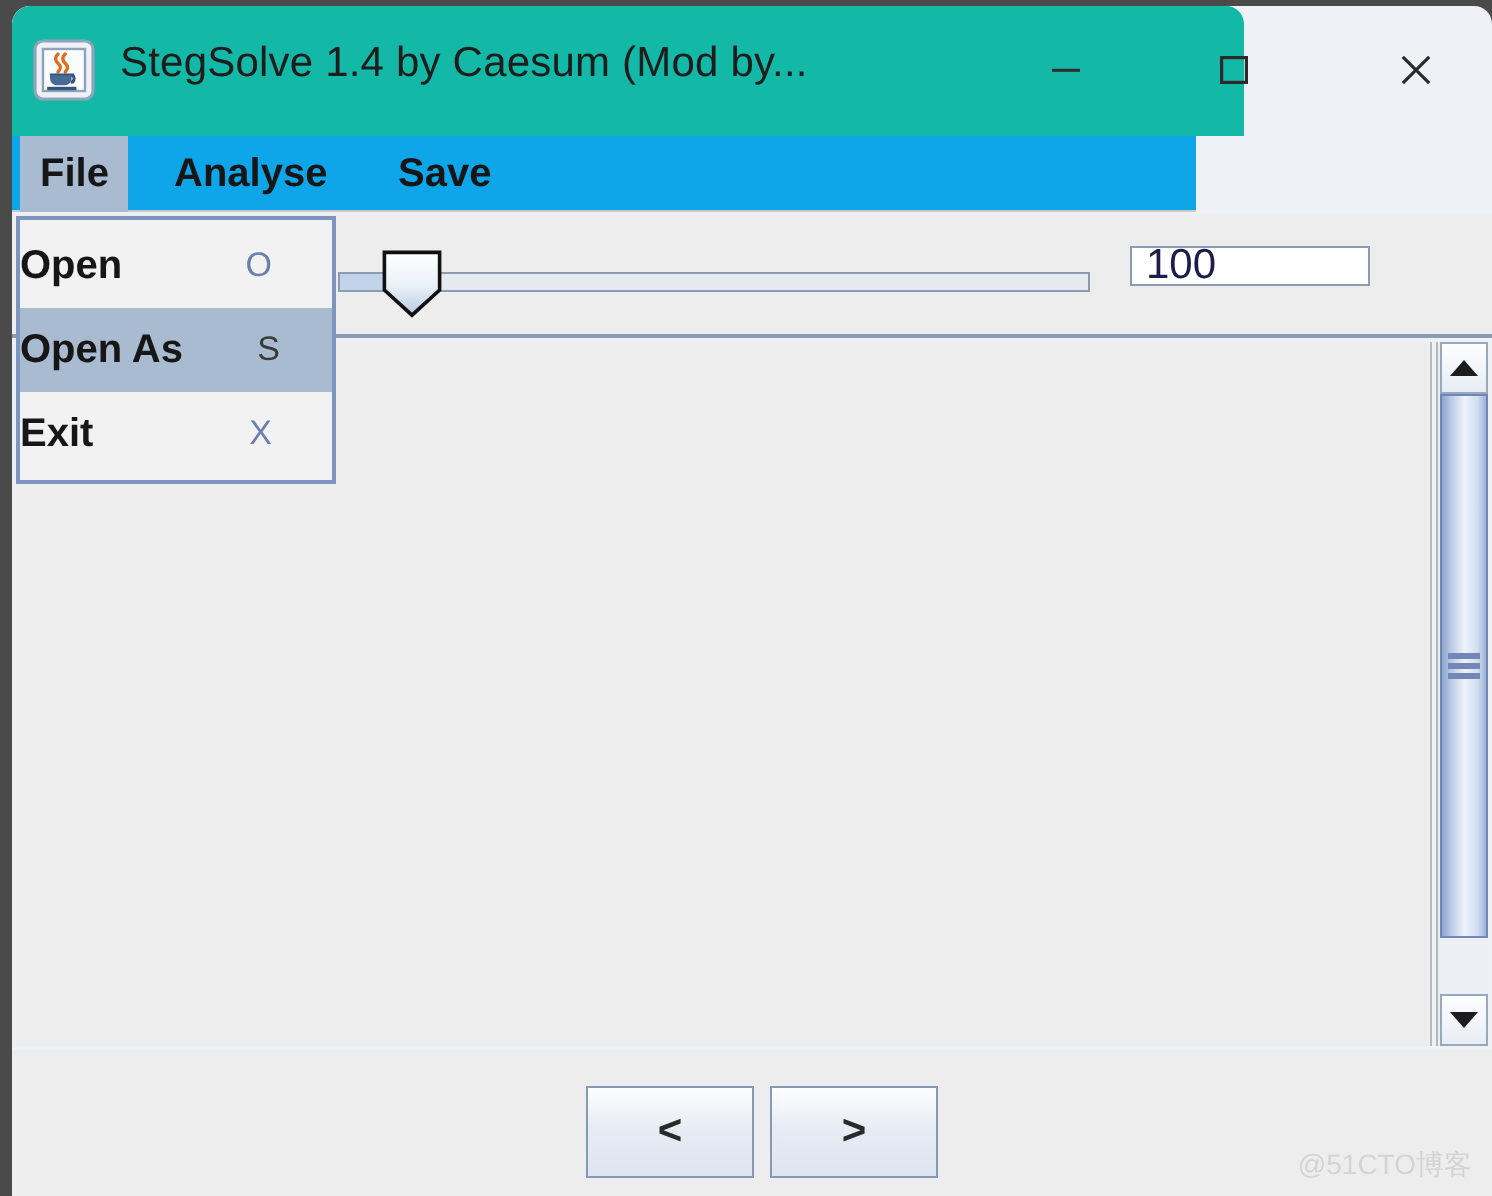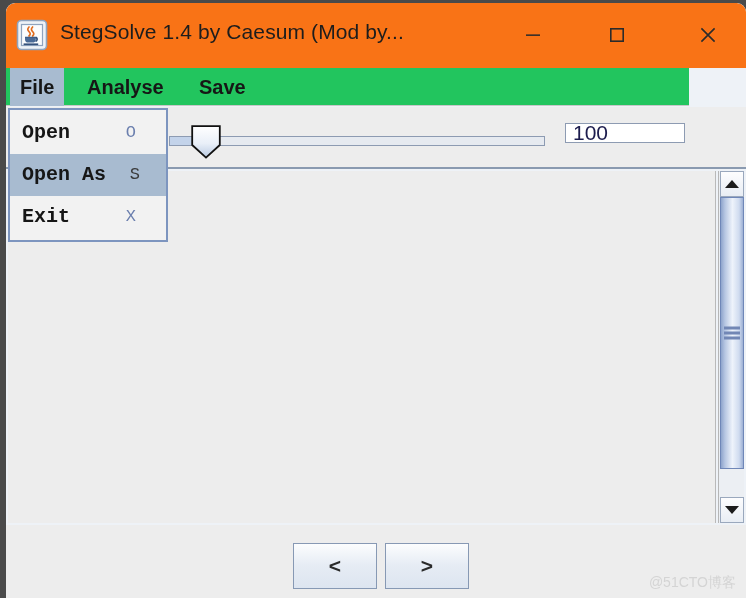--- a/index.html
+++ b/index.html
@@ -25,23 +25,23 @@
     border-top-left-radius: 9px;
     border-top-right-radius: 9px;
     overflow: hidden;
     box-sizing: border-box;
   }
 
   
   #title-bar {
     position: absolute;
     left: 0; top: 0;
-    width: 740px;
+    width: 616px;
     height: 65px;
-    background: #f97316;
+    background: #14b8a6;
     border-top-left-radius: 9px;
     border-top-right-radius: 9px;
     text-align: right;
   }
   #app-icon {
     position: absolute;
     left: 10px;
     top: 16px;
     width: 32px;
     height: 32px;
@@ -68,23 +68,23 @@
   #minimize-button { left: 497px; }
   #maximize-button { left: 581px; }
   #close-button    { left: 672px; }
   .win-glyph { display: block; margin: 0 auto; }
 
   
   #menu-bar {
     position: absolute;
     left: 0;
     top: 65px;
-    width: 683px;
+    width: 592px;
     height: 38px;
-    background: #22c55e;
+    background: #0ea5e9;
     border-bottom: 1px solid #c8c8c8;
     box-sizing: border-box;
   }
   .menu-title {
     position: absolute;
     top: 0;
     height: 38px;
     line-height: 38px;
     font-size: 20px;
     font-weight: bold;
@@ -112,24 +112,22 @@
     z-index: 40;
     padding: 2px 0;
   }
   .menu-item {
     position: relative;
     height: 42px;
     line-height: 42px;
     font-size: 20px;
     font-weight: bold;
     color: #161616;
-    padding-left: 12px;
     box-sizing: border-box;
     cursor: default;
-    font-family: Liberation Mono, monospace;
   }
   .menu-item.selected { background: #a8bbd0; }
   .menu-accel {
     position: absolute;
     right: 30px;
     top: 0;
     font-size: 17px;
     font-weight: normal;
     color: #6b7fae;
   }

